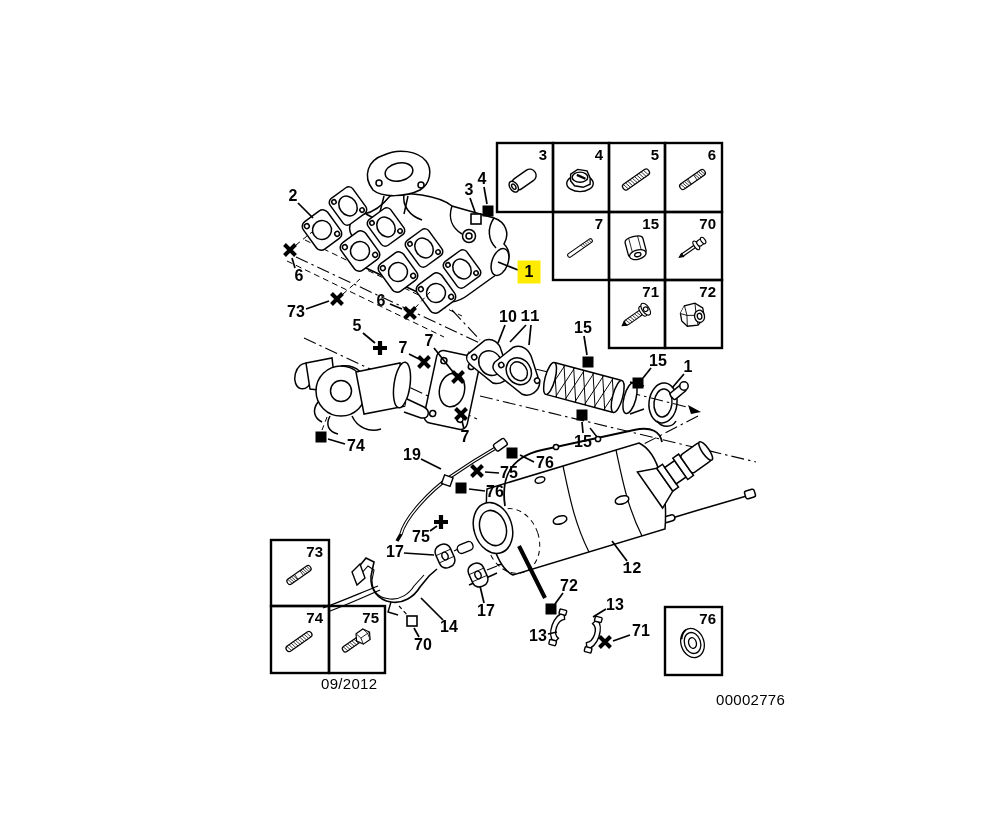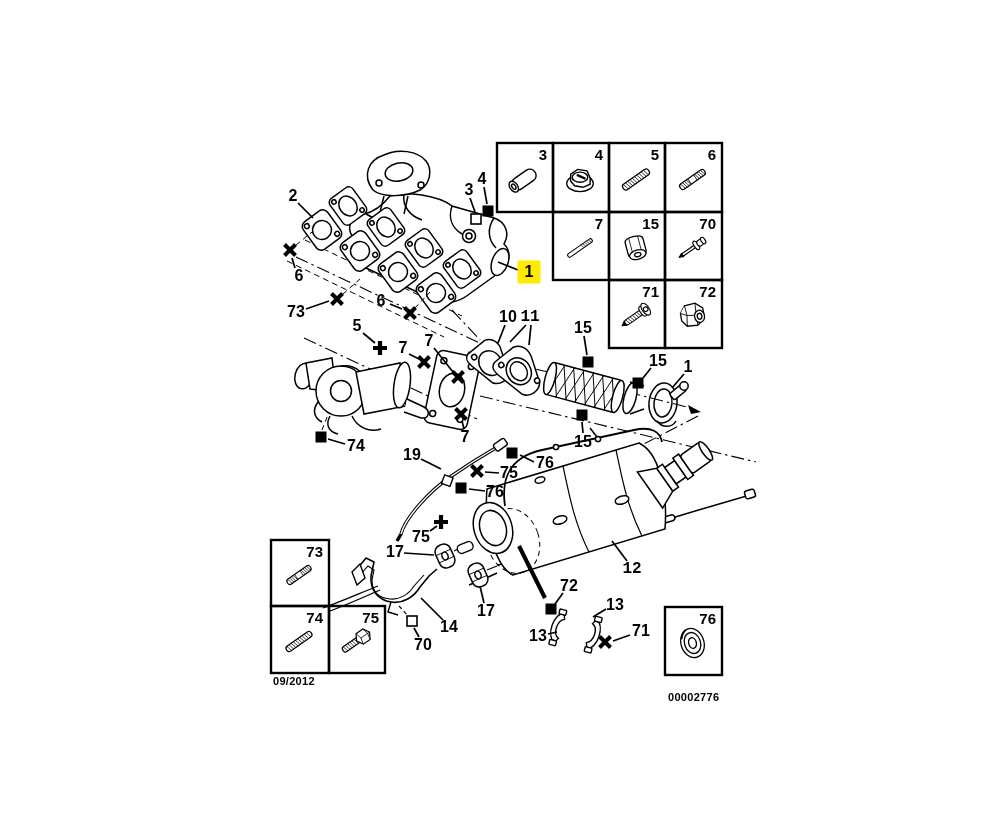--- a/index.html
+++ b/index.html
@@ -5,21 +5,21 @@
   html,body{margin:0;padding:0;background:#fff;}
   #stage{position:relative;width:1000px;height:830px;background:#fff;overflow:hidden;
          font-family:"Liberation Sans",sans-serif;color:#000;}
   #artwork,#overlay{position:absolute;left:0;top:0;}
   #labels,#grid-layer{position:absolute;left:0;top:0;width:1000px;height:830px;}
   .co{position:absolute;transform:translate(-50%,-50%);font-weight:bold;font-size:16px;
       line-height:1;white-space:nowrap;}
   .co.hl{background:var(--hl,#ffeb00);padding:3px 7px 4px 7px;}
   .cell-num{position:absolute;transform:translateX(-100%);font-weight:bold;font-size:15px;line-height:1;}
   .cell-icon{position:absolute;}
-  .footer-text{position:absolute;font-weight:bold;font-size:11px;letter-spacing:0.3px;line-height:1;}
+  .footer-text{position:absolute;font-weight:normal;font-size:15px;letter-spacing:0.3px;line-height:1;margin-left:48px;}
 </style>
 </head>
 <body>
 
 <div id="stage">
 
   <svg id="artwork" width="1000" height="830" viewBox="0 0 1000 830">
     <defs>
       <g id="sym-sleeve" stroke="#000" fill="#fff" stroke-width="1.8">
         <g transform="rotate(-35)">

